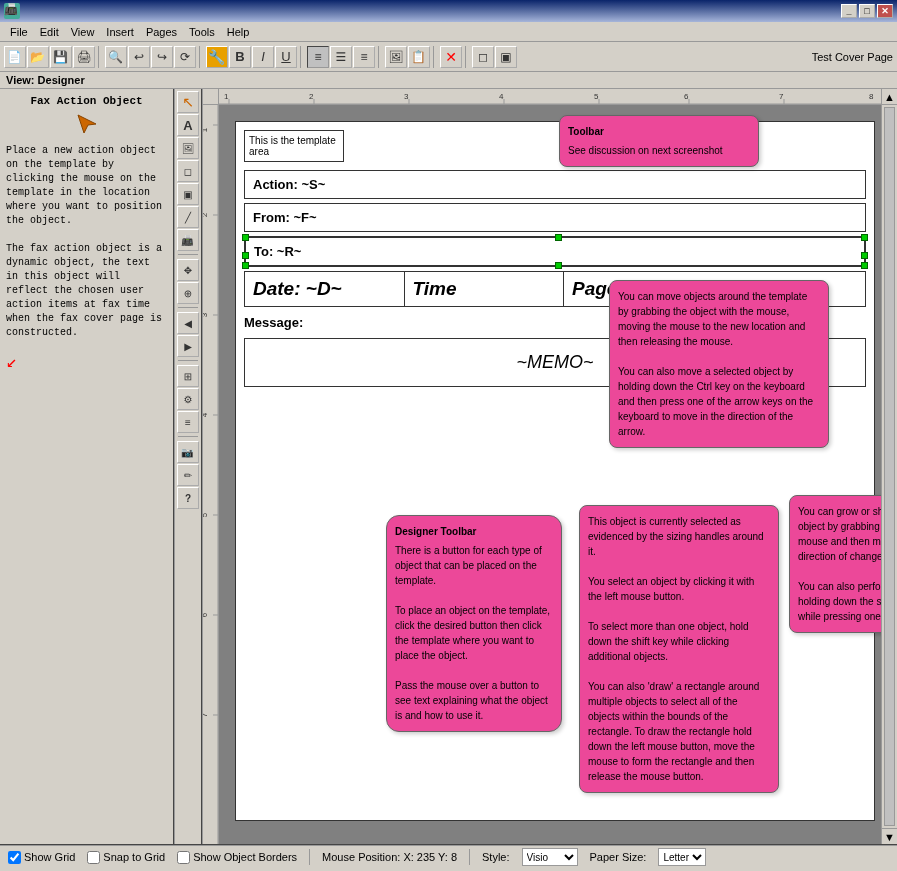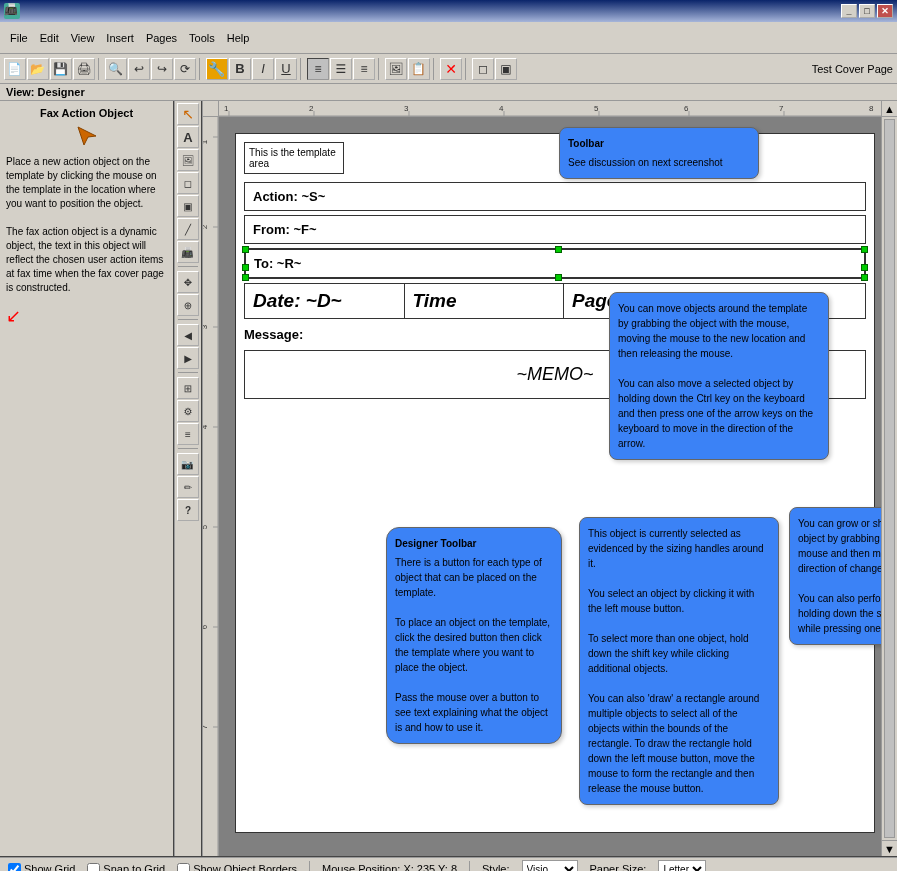--- a/index.html
+++ b/index.html
@@ -18,21 +18,21 @@
     .title-bar-icon { width: 16px; height: 16px; margin-right: 4px; background: #4a9; border-radius: 2px; display: inline-block; }
     .title-bar-controls { margin-left: auto; display: flex; gap: 2px; }
     .title-bar-btn {
       width: 16px; height: 14px; background: #d4d0c8; border: 1px outset #fff;
       font-size: 9px; display: flex; align-items: center; justify-content: center; cursor: pointer; color: #000;
     }
     .title-bar-btn.close { background: #c0504d; color: white; }
 
     .menu-bar {
       background: #d4d0c8;
-      height: 32px;
+      height: 20px;
       display: flex;
       align-items: center;
       padding: 0 4px;
       border-bottom: 1px solid #999;
     }
     .menu-item { padding: 1px 6px; font-size: 11px; cursor: pointer; }
 
     .toolbar {
       background: #d4d0c8;
       height: 30px;
@@ -72,20 +72,21 @@
       overflow: hidden;
     }
 
     .left-panel {
       width: 175px;
       background: #d4d0c8;
       border-right: 2px groove #999;
       padding: 6px;
       overflow-y: auto;
       font-size: 10px;
+      font-family: Liberation Mono, monospace;
     }
     .left-panel-title {
       font-weight: bold;
       font-size: 11px;
       margin-bottom: 6px;
       text-align: center;
     }
     .left-panel-text { font-size: 10px; line-height: 1.4; color: #000; }
 
     .toolbar-vertical {
@@ -116,21 +117,21 @@
       margin: 8px;
       width: 640px;
       min-height: 700px;
       position: relative;
       border: 1px solid #333;
     }
 
     
     .callout-box {
       position: absolute;
-      background: #3b82f6;
+      background: #ec4899;
       border: 1px solid #666;
       border-radius: 8px;
       padding: 8px;
       font-size: 10px;
       line-height: 1.5;
       box-shadow: 2px 2px 4px rgba(0,0,0,0.2);
       z-index: 20;
     }
 
     

